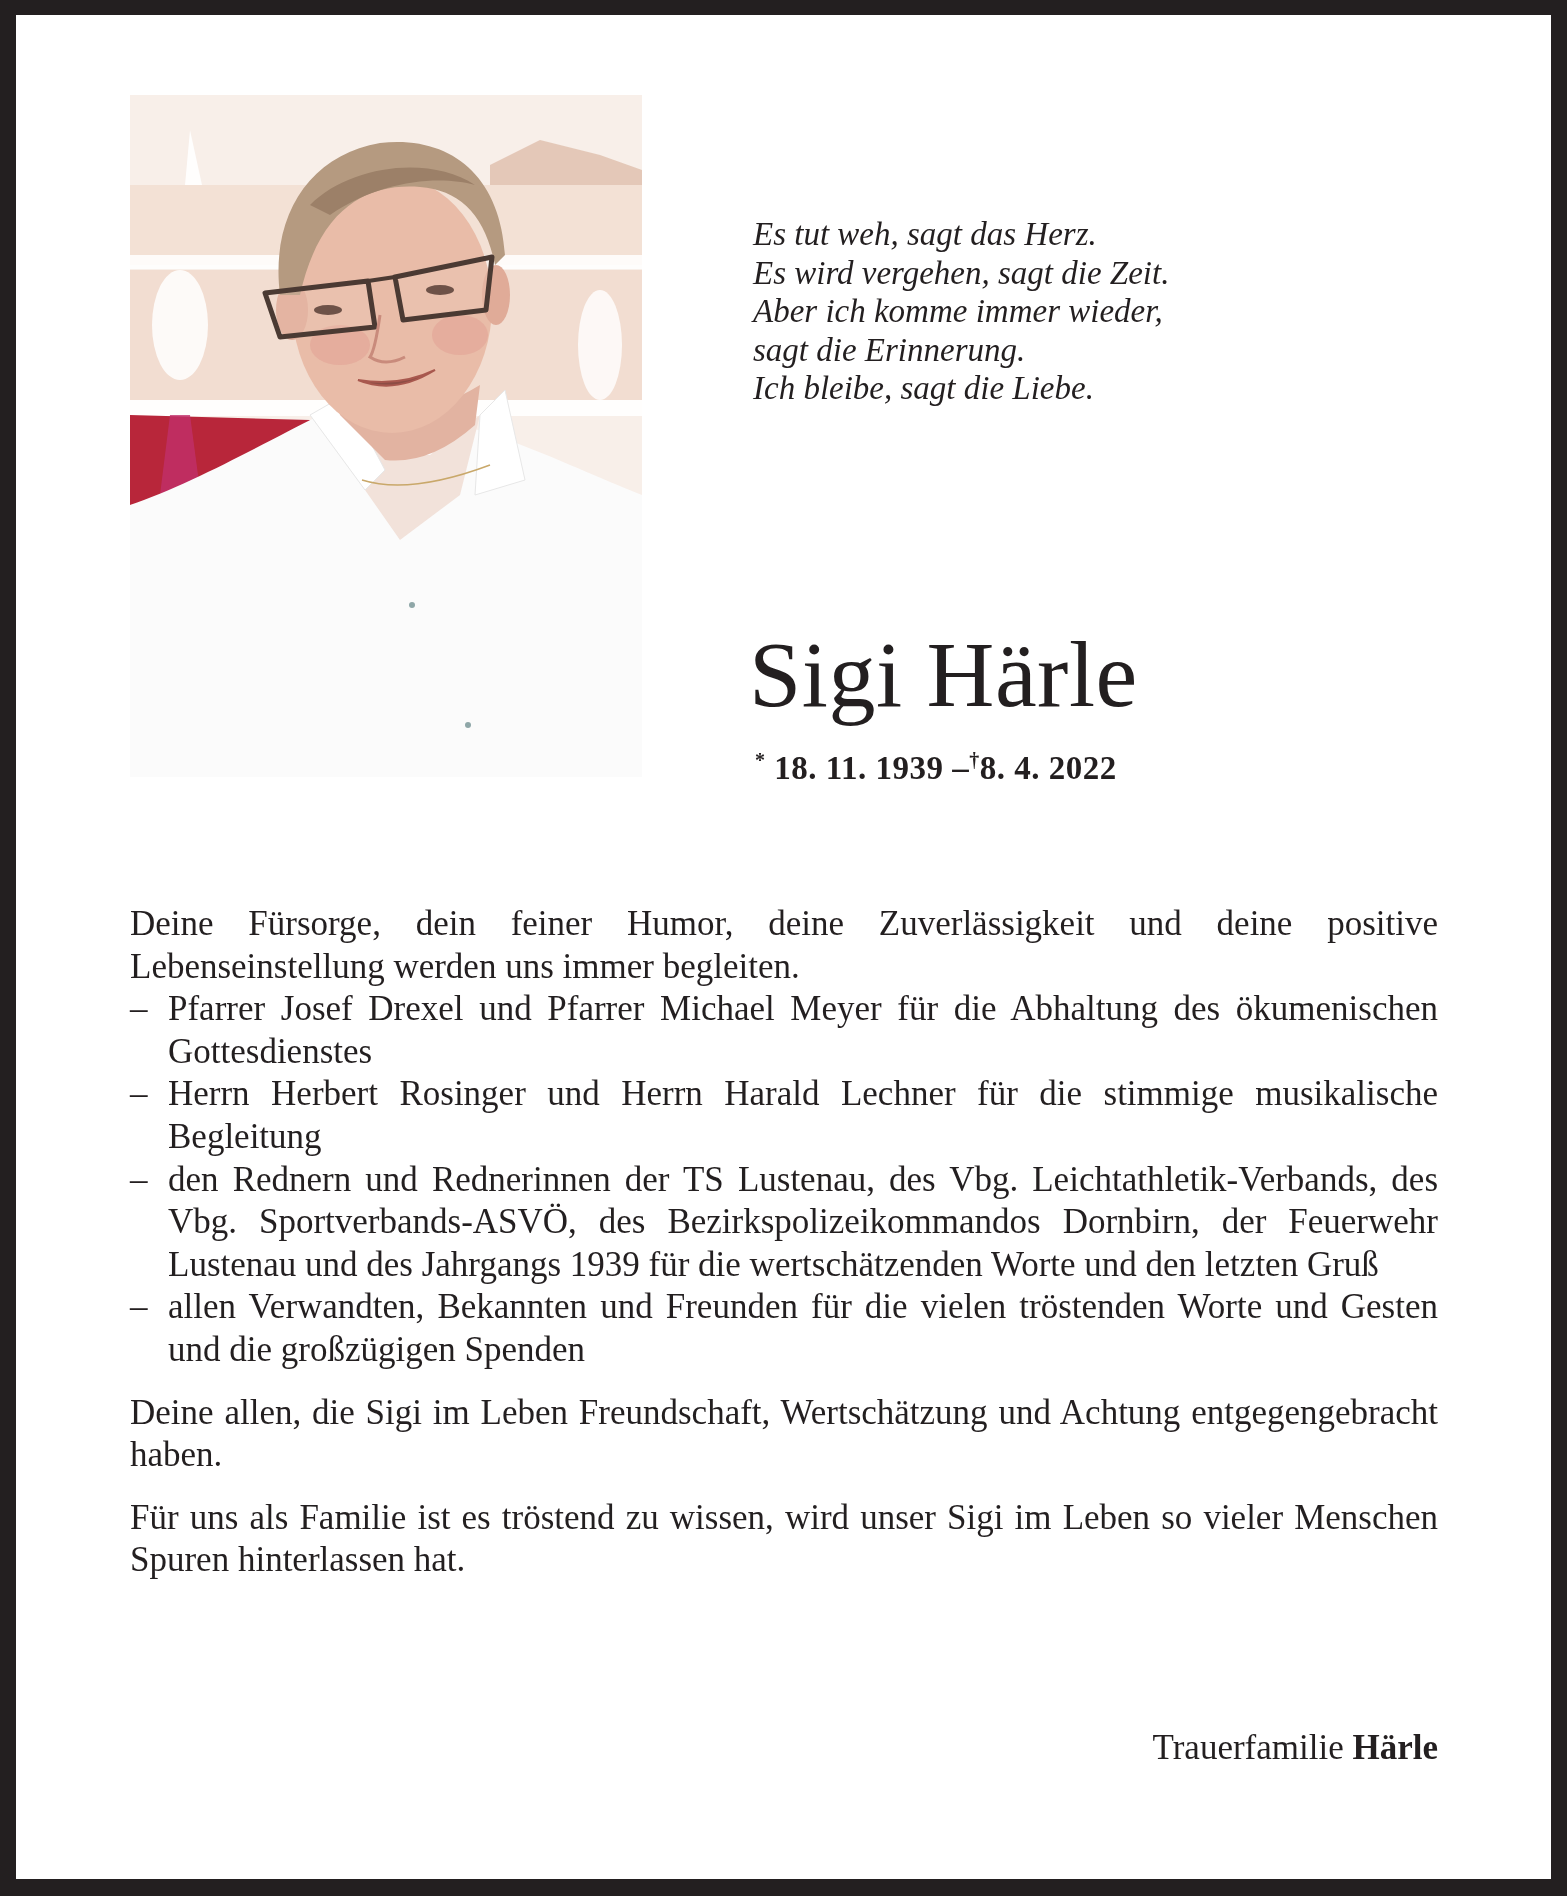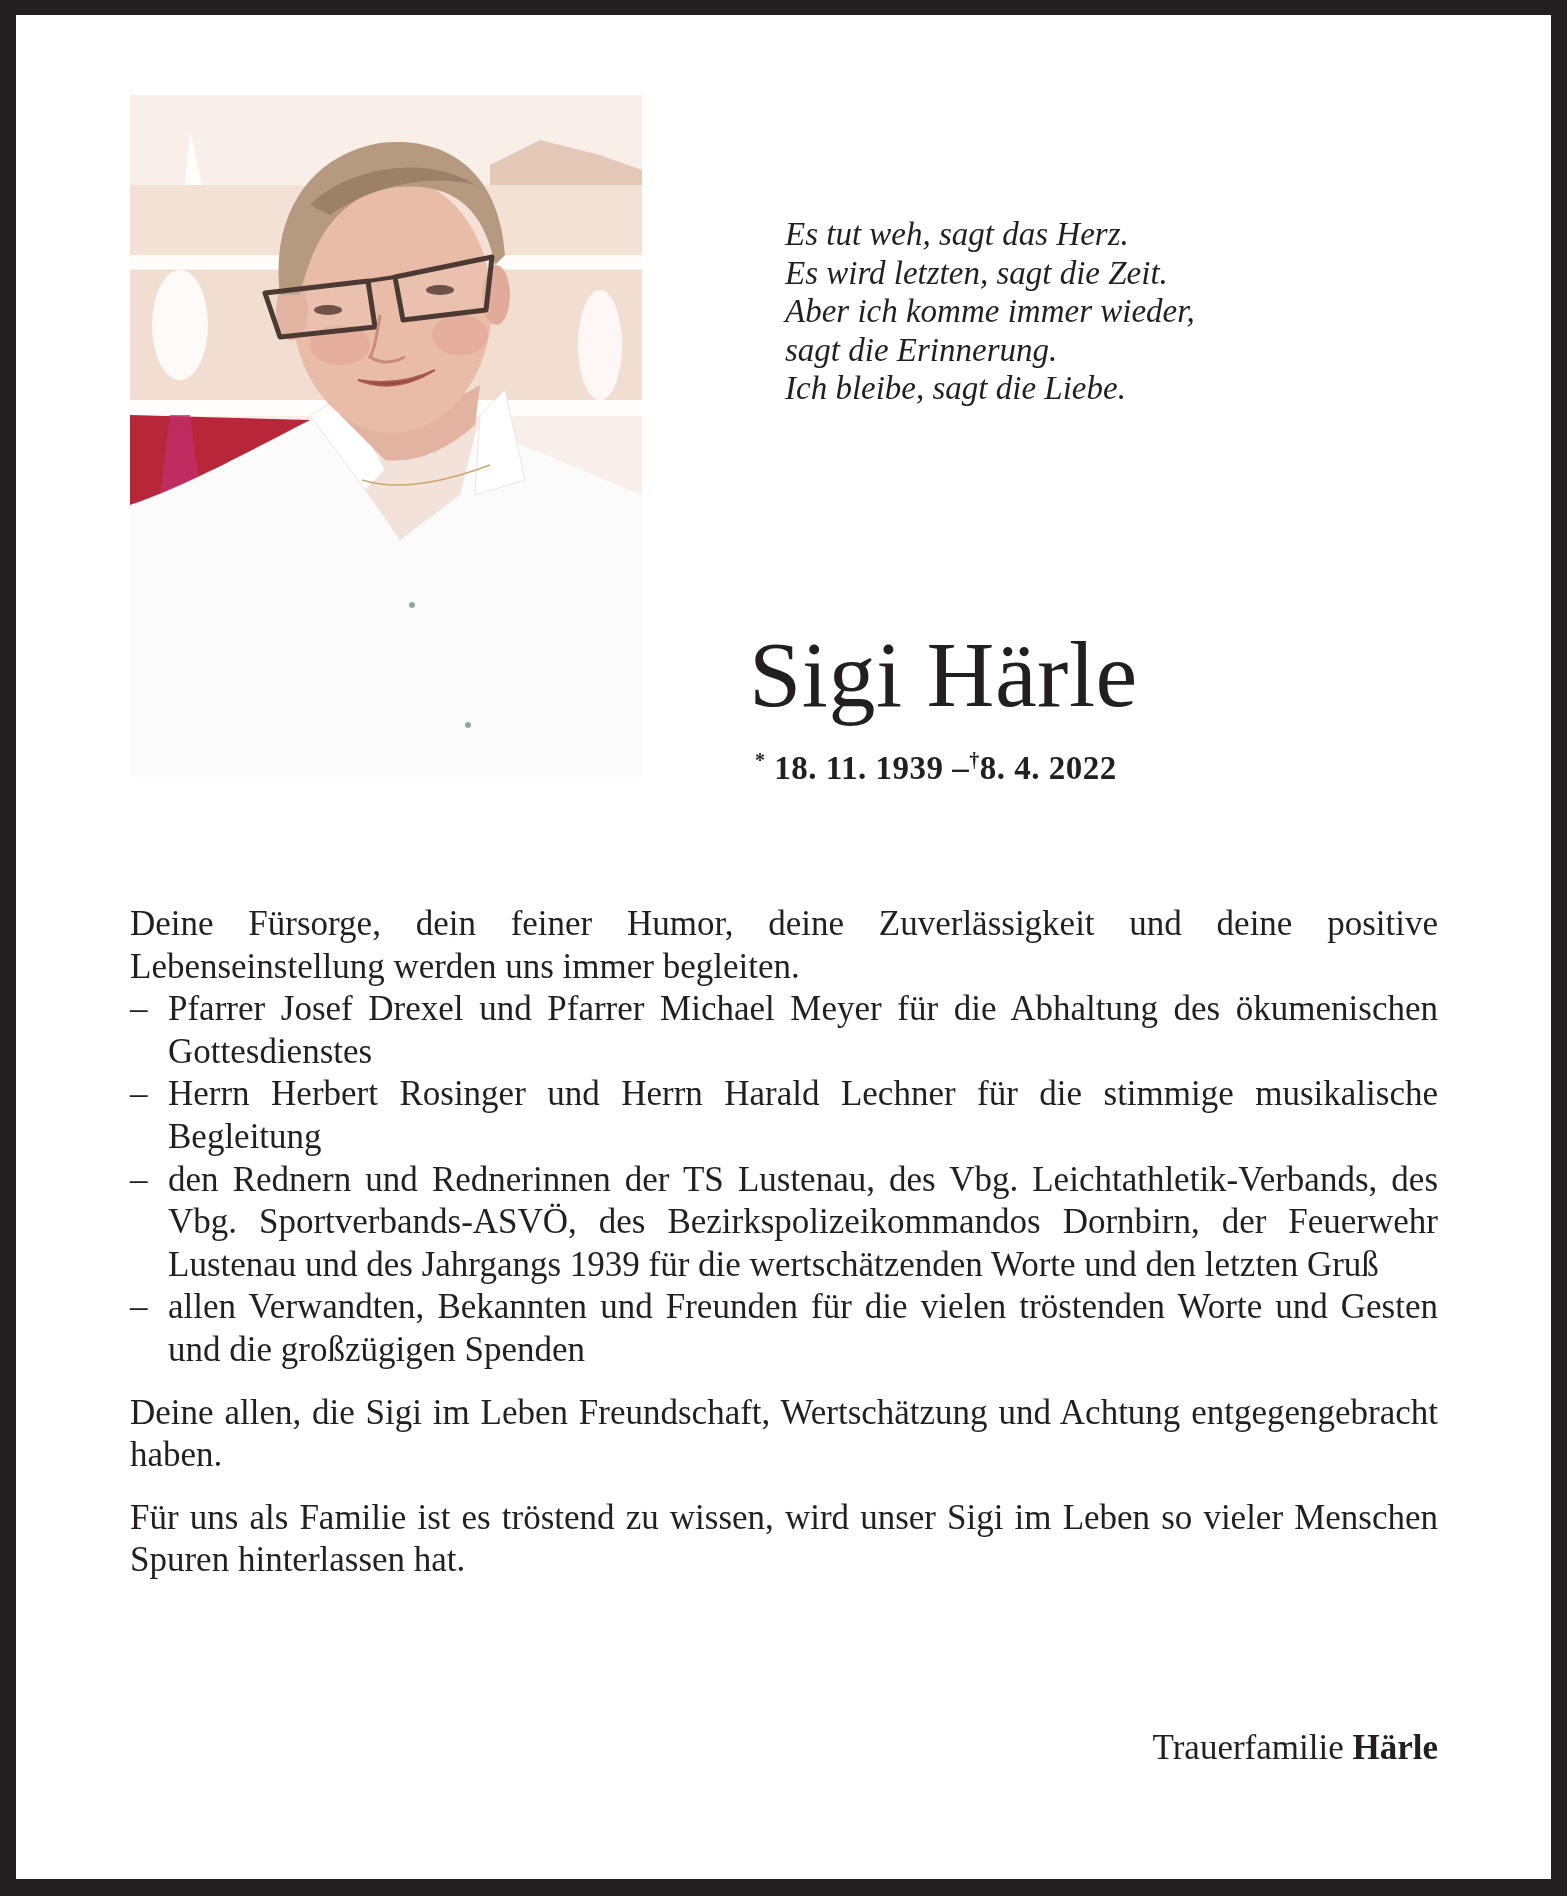--- a/index.html
+++ b/index.html
@@ -29,21 +29,21 @@
 
   
   .poem {
     position: absolute;
     left: 737px; top: 200px;
     font-style: italic;
     font-size: 33px;
     line-height: 38.5px;
     color: #231f20;
   }
-  .poem div { white-space: nowrap; margin-left: 32px; }
+  .poem div { white-space: nowrap; }
 
   .name {
     position: absolute;
     left: 733px; top: 612px;
     font-size: 94px;
     line-height: 1;
     white-space: nowrap;
     letter-spacing: 0.5px;
   }
   .dates {
@@ -139,21 +139,21 @@
 
       <path d="M228 285 Q265 300 305 275 Q270 292 228 285 Z" fill="#8c4d45" stroke="#a8584e" stroke-width="2"></path>
 
       <circle cx="282" cy="510" r="3" fill="#8fa7a8"></circle>
       <circle cx="338" cy="630" r="3" fill="#8fa7a8"></circle>
     </svg>
   </div>
 
   <div class="poem">
     <div>Es tut weh, sagt das Herz.</div>
-    <div>Es wird letzten, sagt die Zeit.</div>
+    <div>Es wird vergehen, sagt die Zeit.</div>
     <div>Aber ich komme immer wieder,</div>
     <div>sagt die Erinnerung.</div>
     <div>Ich bleibe, sagt die Liebe.</div>
   </div>
 
   <div class="name">Sigi Härle</div>
 
   <div class="dates">
     <sup>*</sup>
     <span>18. 11. 1939</span>

